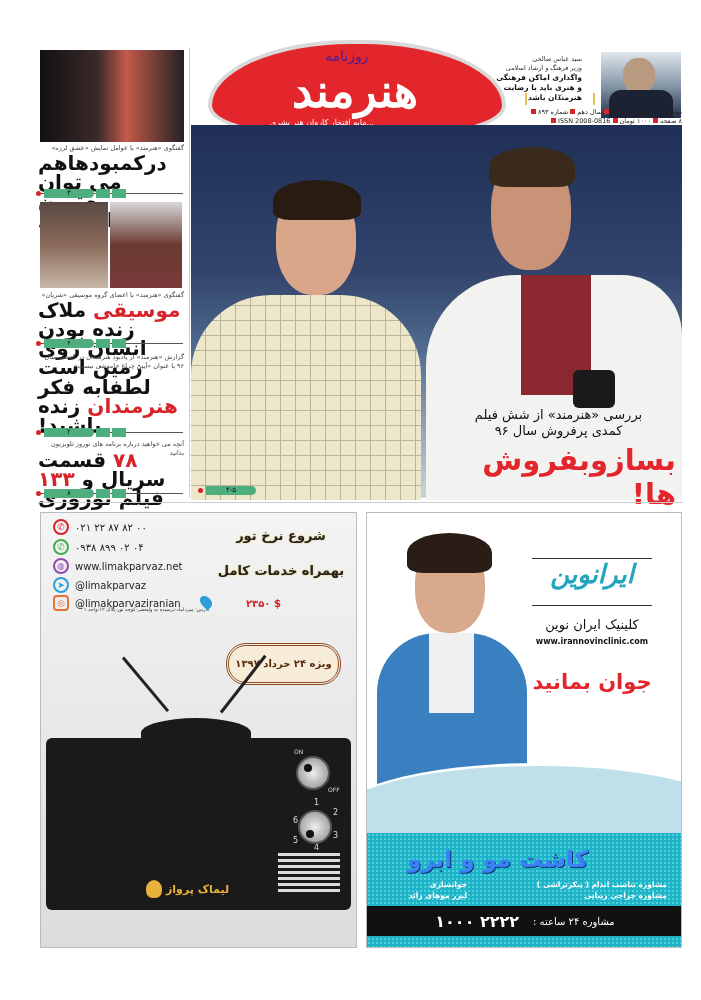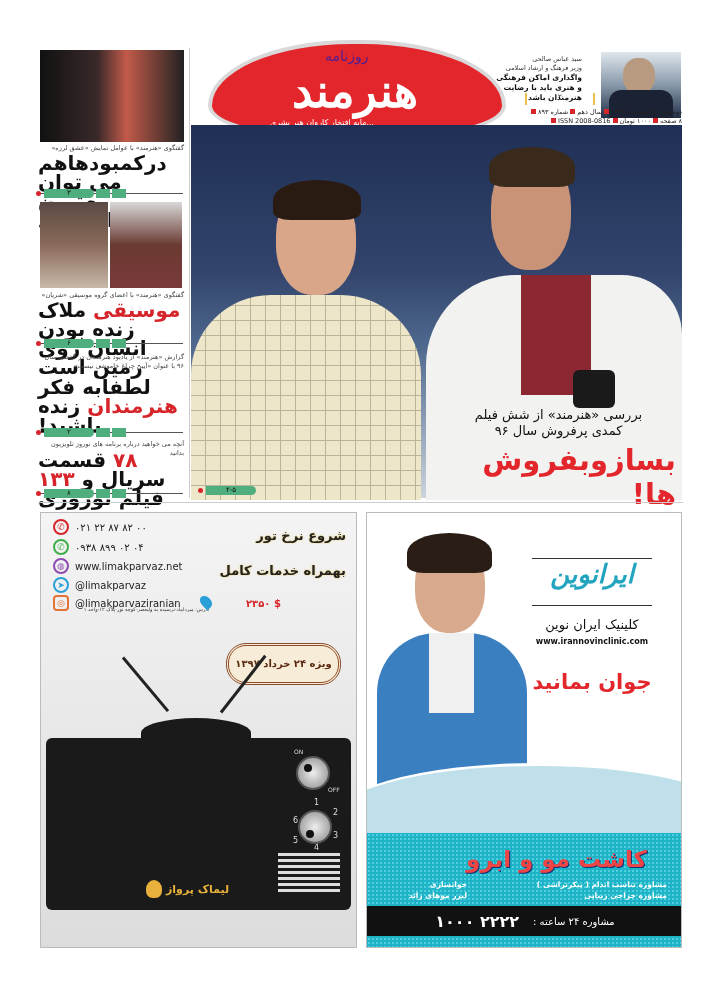--- a/index.html
+++ b/index.html
@@ -45,21 +45,21 @@
 .badge{left:382px;top:245px;width:42px;height:38px;background:#1a1a1a;border-radius:6px}
 .main-kicker{left:255px;top:282px;width:225px;font-size:13px;line-height:16px;color:#111;direction:rtl;text-align:center}
 .main-title{left:255px;top:318px;width:230px;font-size:29px;font-weight:bold;color:#e3262b;direction:rtl;text-align:right}
 .main-pill{left:200px;top:486px}
 
 .hrule{left:38px;top:502px;width:645px;height:1px;background:#ccc}
 
 .adL{left:40px;top:512px;width:317px;height:436px;background:linear-gradient(180deg,#f4f4f4,#dcdcdc);border:1px solid #bbb}
 .contact{left:12px;font-size:10px;color:#222;display:flex;align-items:center;gap:6px}
 .ci{width:16px;height:16px;border-radius:50%;border:2px solid #d6242a;font-size:9px;text-align:center;line-height:12px;color:#d6242a}
-.adL-h{left:175px;width:130px;font-size:13px;font-weight:bold;color:#222;text-shadow:0 0 2px #e8c24c;direction:rtl;text-align:right}
+.adL-h{left:175px;width:130px;font-size:13px;font-weight:bold;color:#222;text-shadow:0 0 2px #e8c24c;direction:rtl;text-align:center}
 .adL-price{left:205px;top:85px;font-size:10px;font-weight:bold;color:#d6242a}
 .addr{left:8px;top:93px;width:160px;font-size:5px;color:#333;direction:rtl}
 .pin{left:160px;top:82px;width:10px;height:14px;border-radius:50% 50% 50% 0;background:#2ba0d8;transform:rotate(-45deg)}
 .ribbon{left:185px;top:130px;width:115px;height:42px;border:3px double #8b4b2a;border-radius:20px;background:#f7ecd8;font-size:10px;font-weight:bold;color:#5a2a10;text-align:center;line-height:36px;direction:rtl}
 .ant{height:3px;background:#222;transform-origin:left center}
 .tv{left:5px;top:225px;width:305px;height:172px;background:#1a1a1a;border-radius:6px}
 .tvtop{left:100px;top:205px;width:110px;height:30px;background:#1a1a1a;border-radius:50% 50% 0 0}
 .screen{left:22px;top:25px;width:198px;height:112px;border-radius:10px;background:linear-gradient(#9bb8c6,#e8eef2 60%,#9fb5c8);overflow:hidden}
 .player{left:65px;top:12px;width:70px;height:100px;background:#c8202a;border-radius:35px 35px 0 0}
 .phead{left:85px;top:0;width:28px;height:30px;background:#c69070;border-radius:50%}
@@ -75,21 +75,21 @@
 .man-hair{left:40px;top:20px;width:85px;height:40px;background:#2a1d16;border-radius:50% 50% 20% 20%}
 .man-head{left:48px;top:28px;width:70px;height:92px;background:#d8a98c;border-radius:45%}
 .man-body{left:10px;top:120px;width:150px;height:250px;background:#3a7fbf;border-radius:60px 60px 0 0}
 .man-shirt{left:62px;top:120px;width:45px;height:80px;background:#f0f0f0}
 .irn-logo{left:165px;top:45px;width:120px;height:48px;color:#23a5c0;font-size:26px;font-weight:bold;direction:rtl;text-align:center;border-top:1px solid #333;border-bottom:1px solid #333;font-style:italic}
 .irn-name{left:150px;top:104px;width:150px;font-size:13px;color:#111;direction:rtl;text-align:center}
 .irn-url{left:150px;top:124px;width:150px;font-size:8px;font-weight:bold;color:#111;text-align:center}
 .irn-slogan{left:150px;top:157px;width:150px;font-size:21px;font-weight:bold;color:#e3262b;direction:rtl;text-align:center}
 .teal{left:0;top:320px;width:316px;height:116px;background:#1fb3c7;background-image:radial-gradient(#4fd0df 1px,transparent 1.2px);background-size:4px 4px}
 .wave{left:-40px;top:250px;width:420px;height:120px;border-radius:50%;background:#bfe0ea;border-top:3px solid #fff}
-.teal-title{left:40px;top:333px;width:240px;font-size:23px;font-weight:bold;color:#ef4444;direction:rtl;text-align:right;text-shadow:1px 1px 0 #137}
+.teal-title{left:40px;top:333px;width:240px;font-size:23px;font-weight:bold;color:#3b82f6;direction:rtl;text-align:left;text-shadow:1px 1px 0 #137}
 .svc{font-size:7.5px;font-weight:bold;color:#fff;direction:rtl;text-align:right}
 .blackbar{left:0;top:393px;width:316px;height:30px;background:#111;color:#fff;direction:rtl;display:flex;align-items:center;justify-content:center;gap:14px}
 .blackbar .lbl{font-size:10px}
 .blackbar .num{font-size:16px;font-weight:bold}
 </style>
 </head>
 <body>
 
 <div class="abs mast">
   <div class="abs mast-shape"></div>

